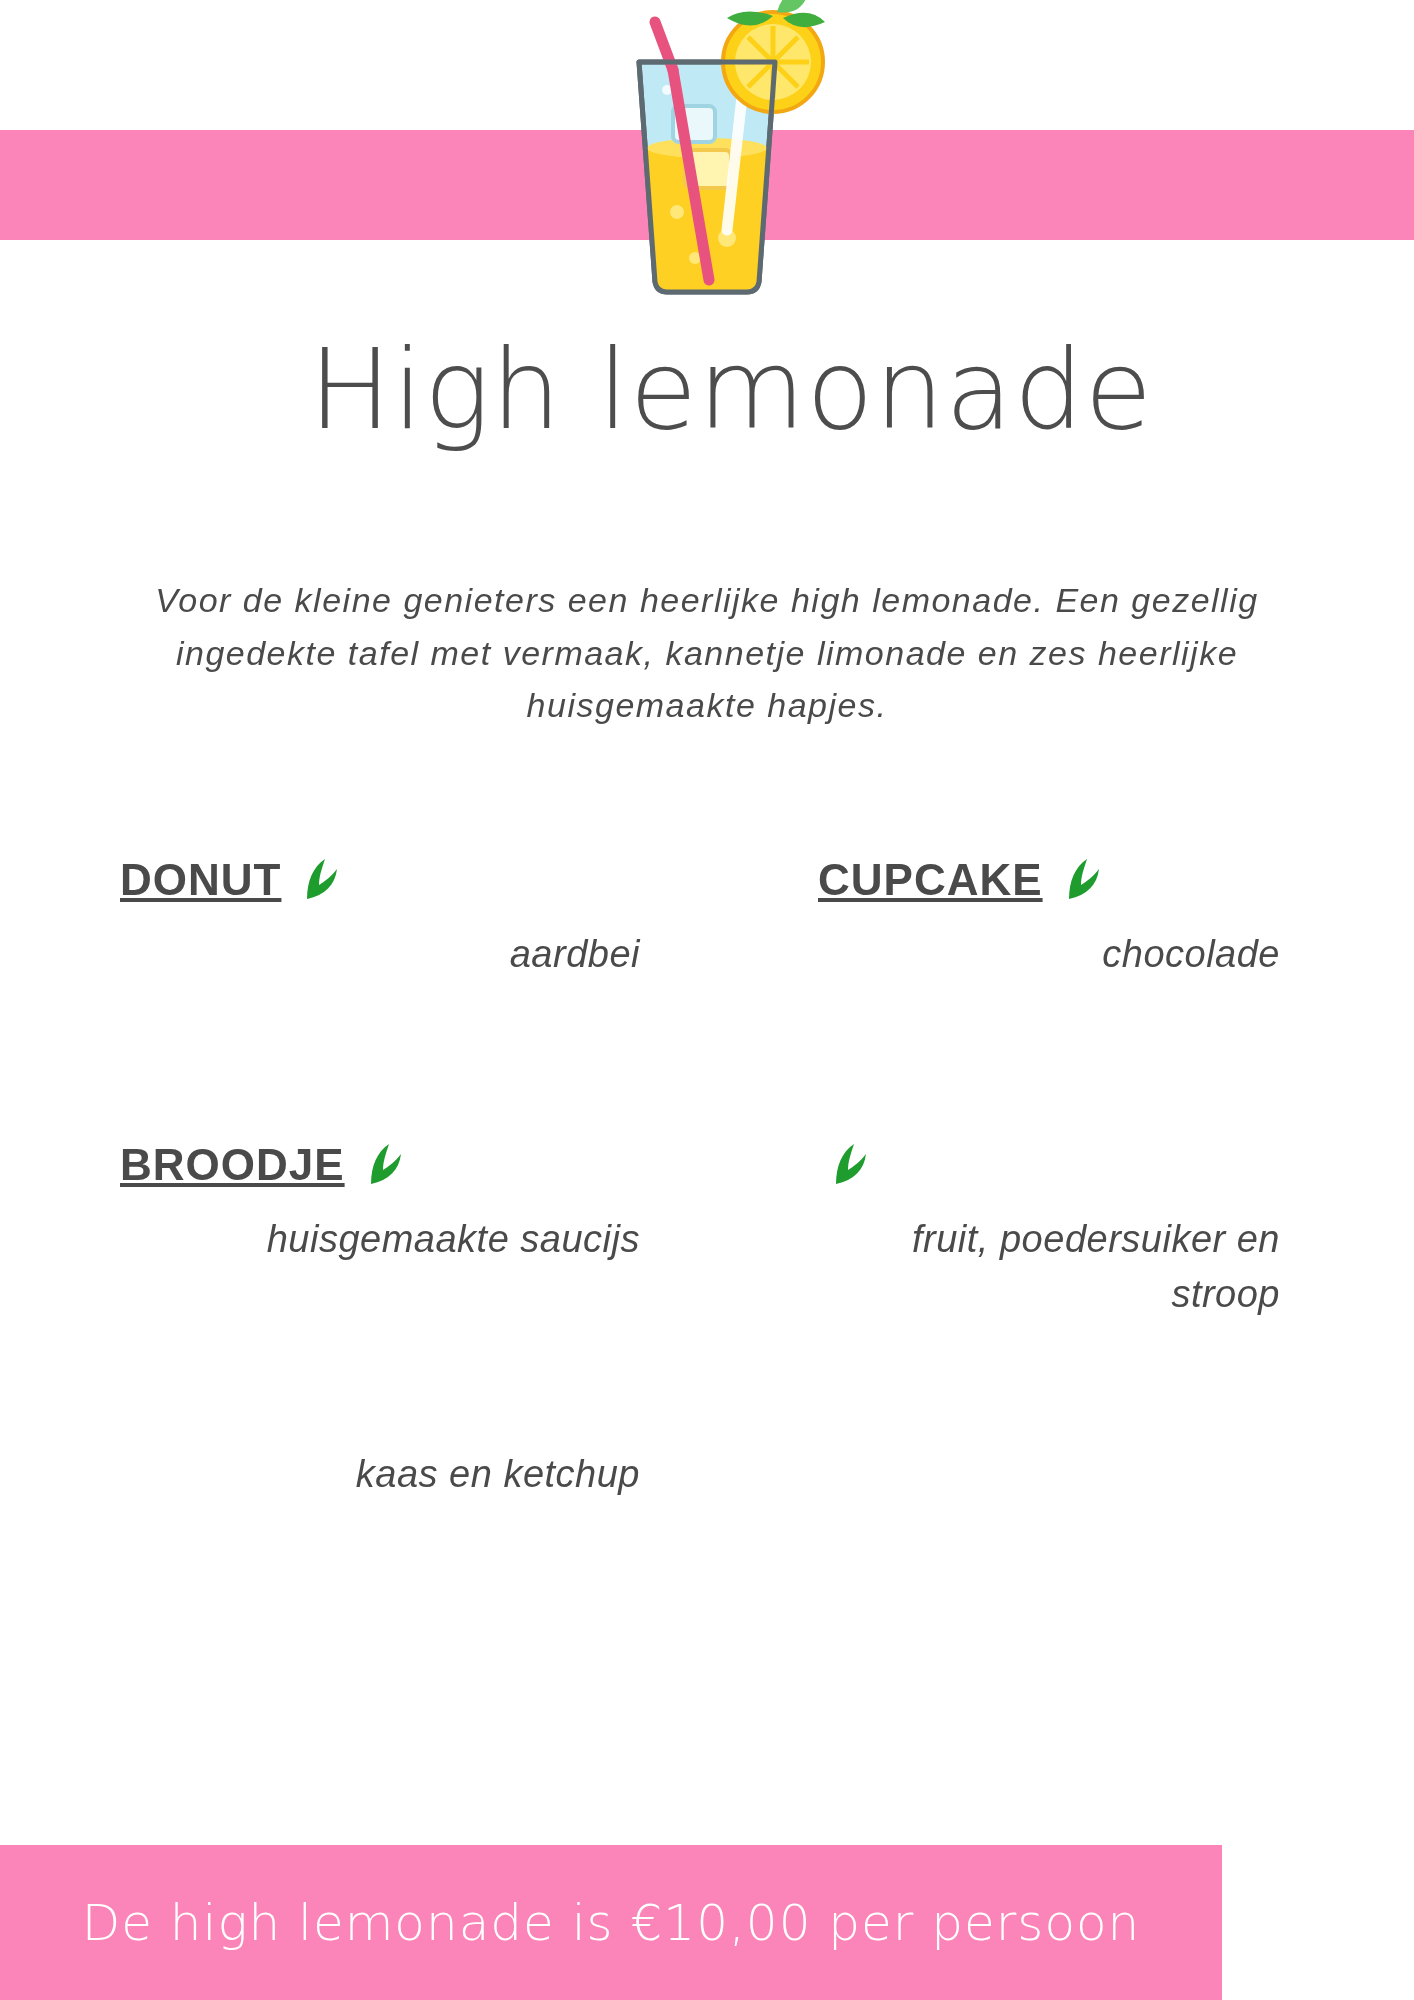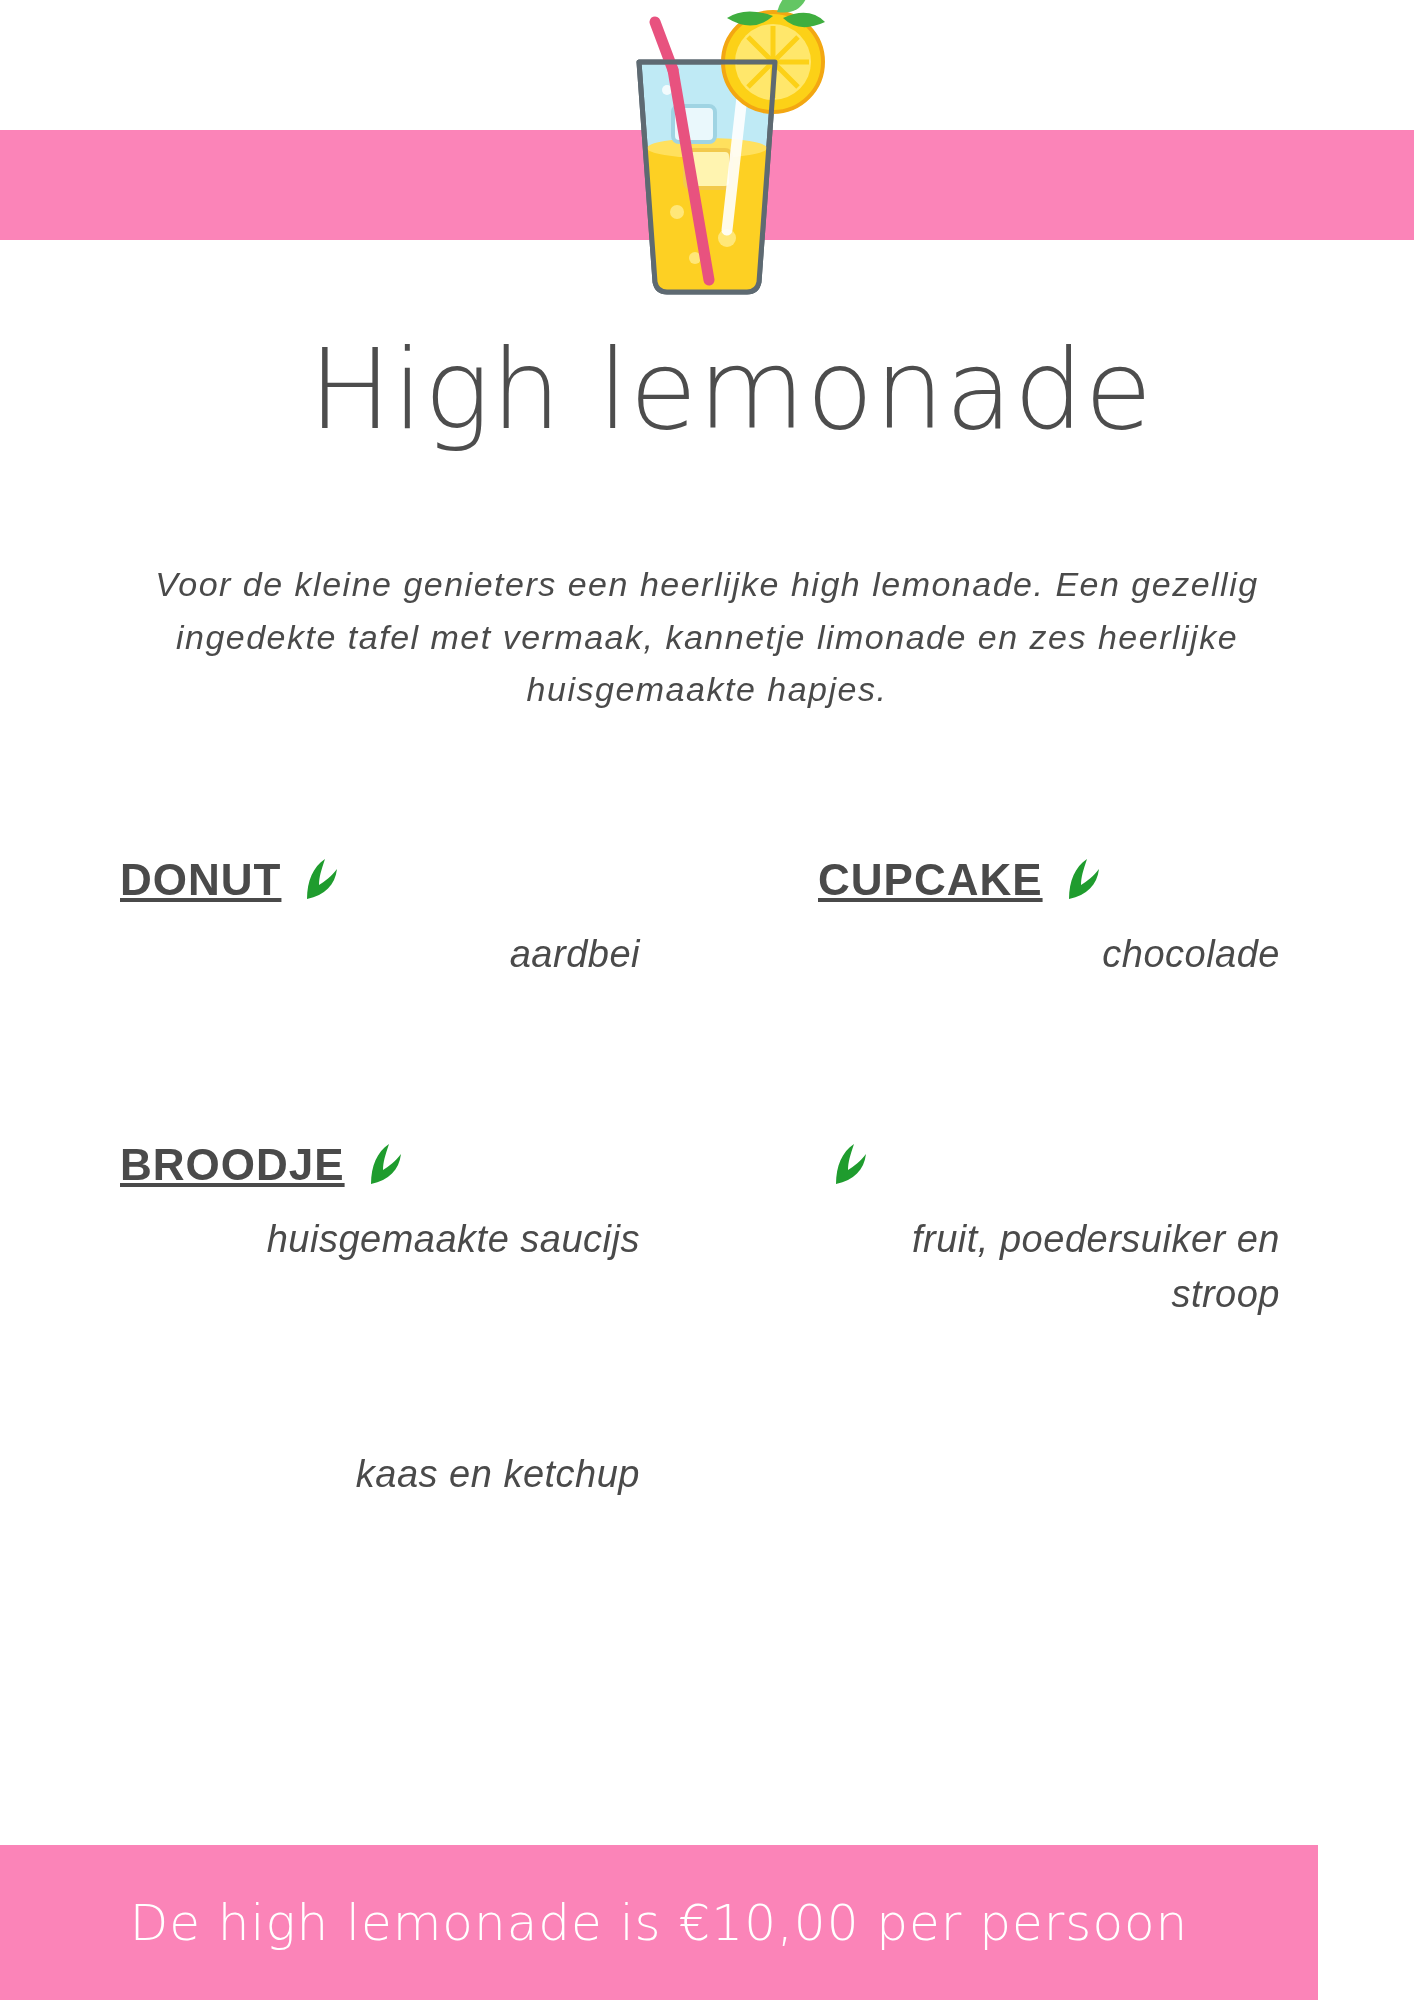--- a/index.html
+++ b/index.html
@@ -51,21 +51,21 @@
     font-size: 110px;
     letter-spacing: 1px;
     color: #4d4d4d;
     line-height: 1.1;
     margin-left: 24px;
   }
 
   
   .intro {
     position: absolute;
-    top: 558px;
+    top: 574px;
     left: 150px;
     width: 1114px;
     text-align: center;
     font-size: 34px;
     font-style: italic;
     line-height: 1.55;
     letter-spacing: 1.5px;
     color: #4a4a4a;
   }
 
@@ -110,21 +110,21 @@
     text-align: right;
   }
   
   .menu-item.indent .item-head { padding-left: 8px; }
 
   
   .bottom-band {
     position: absolute;
     left: 0;
     bottom: 0;
-    width: 1318px;
+    width: 1222px;
     height: 155px;
     background: #fb84b8;
     display: flex;
     align-items: center;
     justify-content: center;
   }
   .bottom-text {
     font-family: "DejaVu Sans", sans-serif;
     font-weight: 300;
     font-size: 50px;

